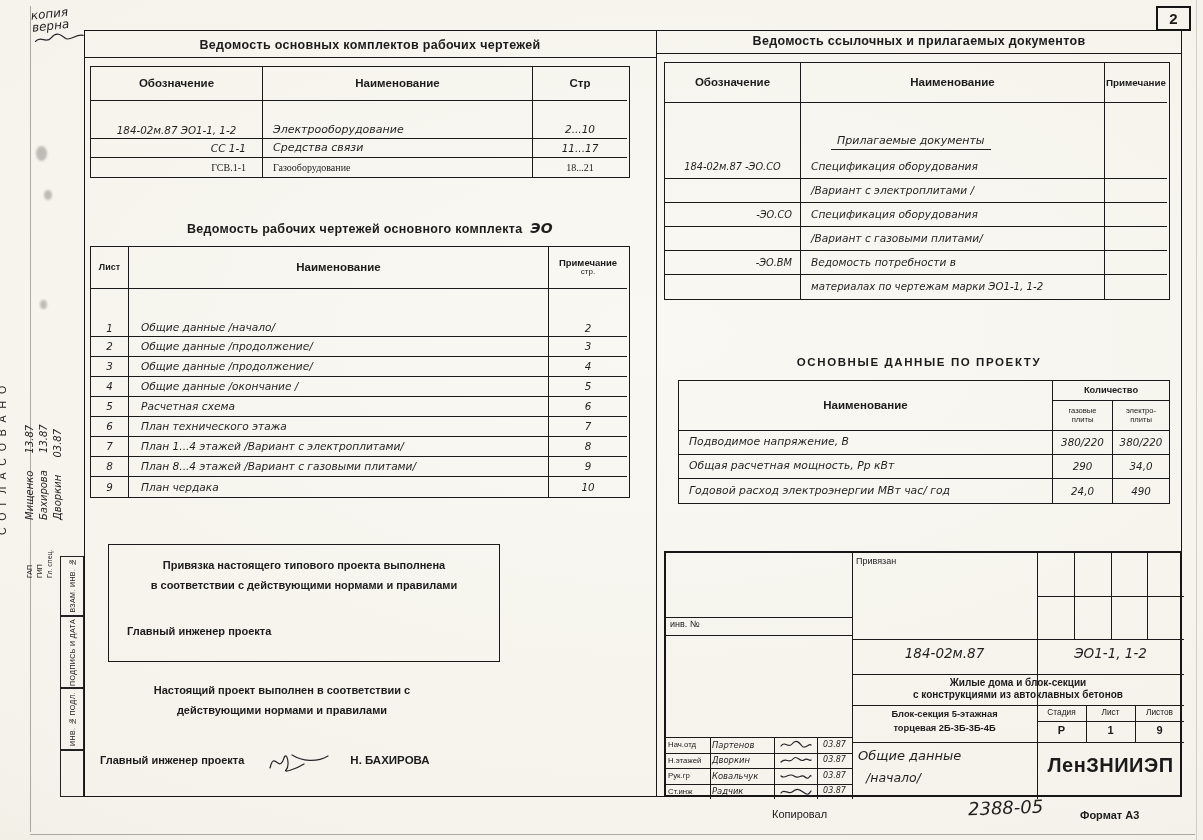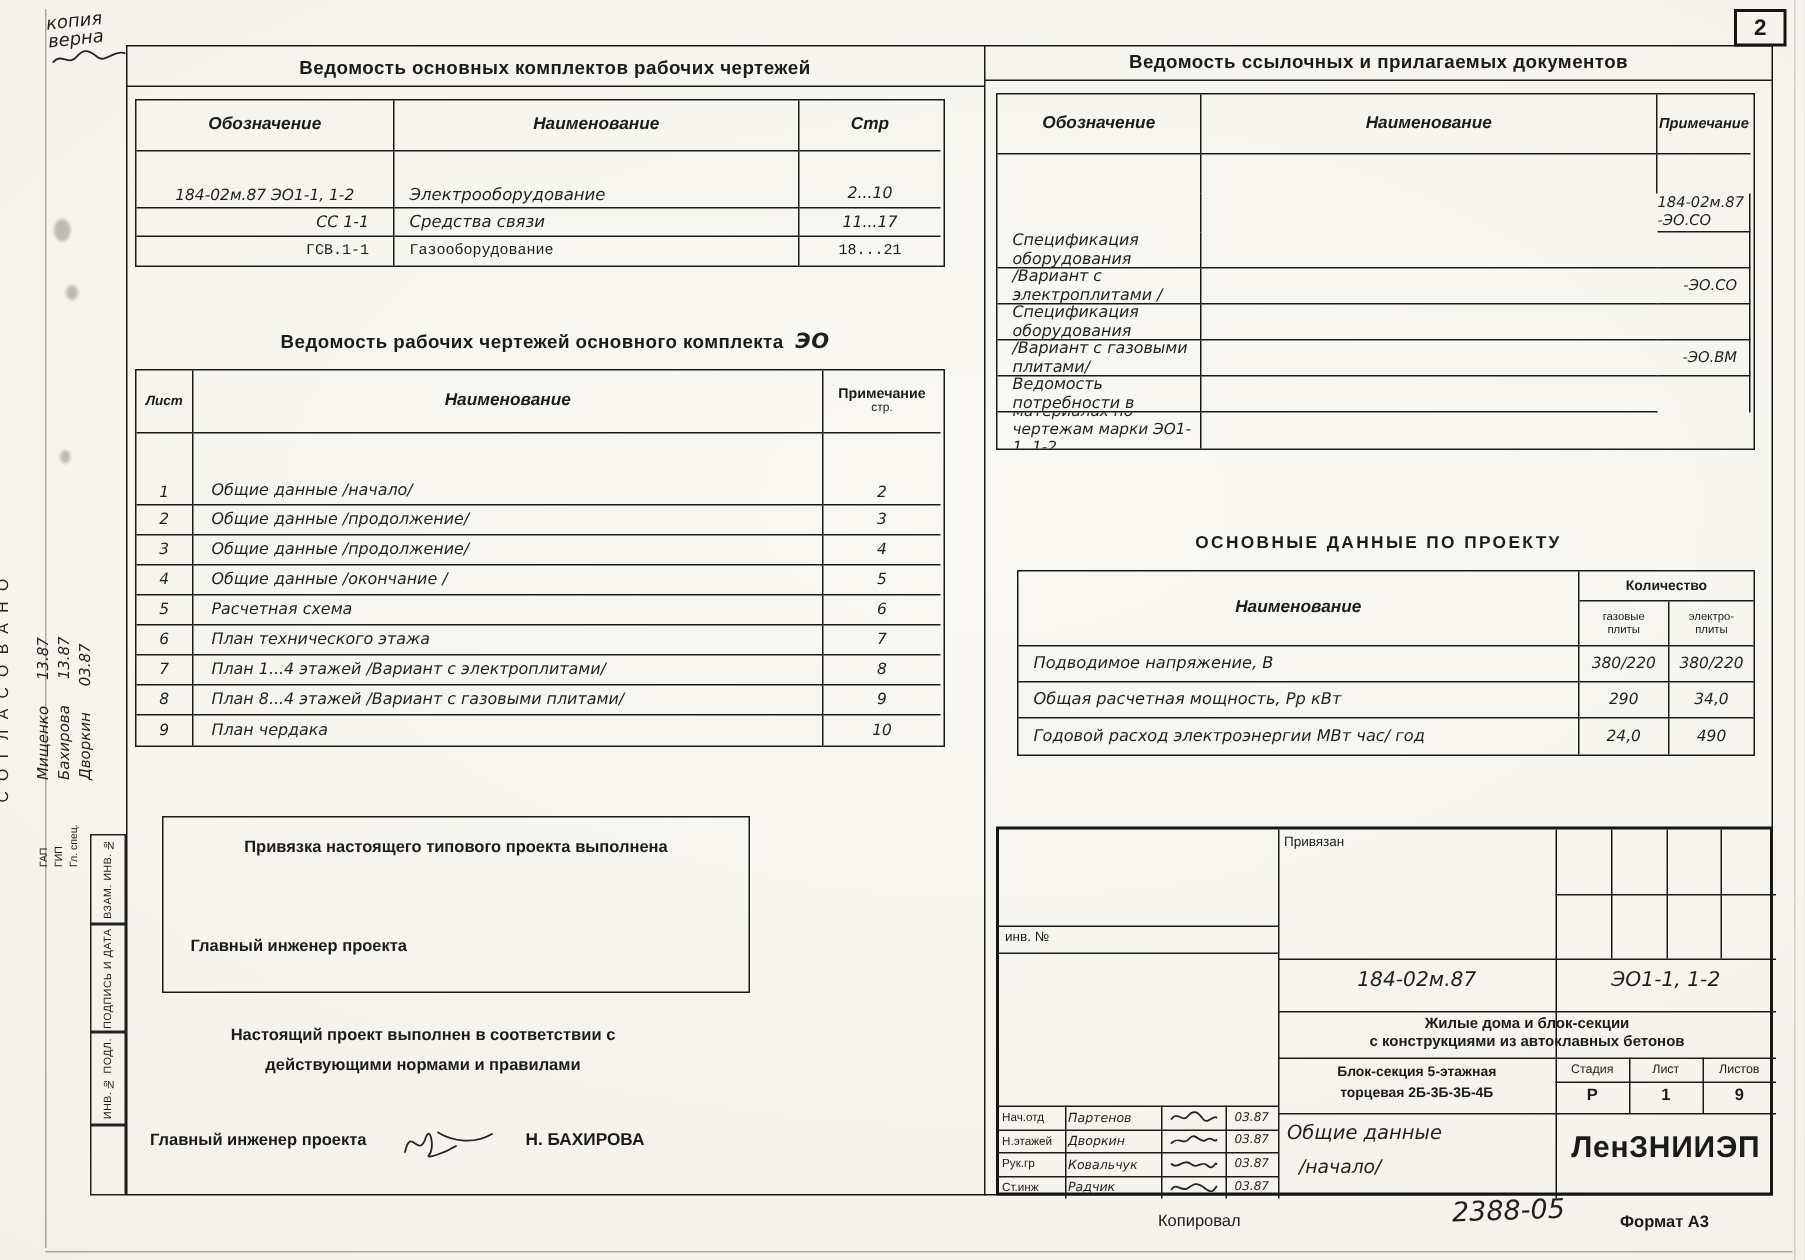--- a/index.html
+++ b/index.html
@@ -8,34 +8,34 @@
 
   .page { position:relative; width:1203px; height:840px; overflow:hidden; color:#1b1b1b;
           background: radial-gradient(120% 95% at 55% 40%, #f9f8f3 0%, #f4f2ea 70%, #e9e6da 100%);
           line-height:1.2; }
 
   .abs { position:absolute; }
   .hl  { position:absolute; background:#1a1a1a; height:1.3px; }
   .vl  { position:absolute; background:#1a1a1a; width:1.3px; }
 
   .hand { font-family:"DejaVu Sans", sans-serif; font-style:italic; color:#1f1f1f; }
-  .typed { font-family:Liberation Mono, monospace; font-style:normal; }
+  .typed { font-family:Liberation Serif, serif; font-style:normal; }
   .b { font-weight:bold; }
   .ctr { text-align:center; }
 
   .tbl { position:absolute; display:grid; border:1.7px solid #1a1a1a; }
   .c { border-right:1.2px solid #1a1a1a; border-bottom:1.2px solid #1a1a1a;
        display:flex; align-items:center; justify-content:center; font-size:11px; overflow:hidden; }
   .c.nr { border-right:none; }
   .c.nb { border-bottom:none; }
   .c.al { justify-content:flex-start; }
   .c.ar { justify-content:flex-end; }
   .c.ab { align-items:flex-end; padding-bottom:2px; }
   .c.col { flex-direction:column; line-height:1.1; }
-  .hcell { font-weight:bold; font-size:11.5px; text-align:left;font-style:italic; }
+  .hcell { font-weight:bold; font-size:11.5px; text-align:left; }
 
   .vert { position:absolute; transform-origin:left bottom; transform:rotate(-90deg); white-space:nowrap; }
 
   .box { position:absolute; border:1.4px solid #222; display:flex; align-items:center; justify-content:center; }
   .boxtxt { writing-mode:vertical-rl; transform:rotate(180deg); font-size:7px; letter-spacing:.4px;
             text-transform:uppercase; text-align:center; line-height:1; color:#222; }
 
   .sig path { fill:none; stroke:#24242b; stroke-width:1.2; stroke-linecap:round; }
 
   .title { position:absolute; font-weight:bold; font-size:12.5px; text-align:center; letter-spacing:.3px; }
@@ -169,20 +169,21 @@
     <div class="c al hand" style="font-size:10.6px;padding-left:12px">План 8...4  этажей /Вариант с газовыми плитами/</div>
     <div class="c nr hand" style="font-size:10.3px">9</div>
 
     <div class="c nb hand" style="font-size:10.3px">9</div>
     <div class="c al nb hand" style="font-size:10.6px;padding-left:12px">План чердака</div>
     <div class="c nr nb hand" style="font-size:10.3px">10</div>
   </div>
 
   <div class="abs" style="left:108px;top:544px;width:392px;height:118px;border:1.6px solid #1a1a1a">
     <div class="abs b ctr" style="left:0;top:14px;width:100%;font-size:11px">Привязка настоящего типового проекта выполнена</div>
+    <div class="abs b ctr" style="left:0;top:34px;width:100%;font-size:11px">в соответствии с действующими нормами и правилами</div>
     <div class="abs b" style="left:18px;top:80px;font-size:11px">Главный инженер проекта</div>
   </div>
 
   <div class="abs" style="left:92px;top:684px;width:400px;height:100px">
     <div class="abs b ctr" style="left:0;top:0;width:380px;font-size:11px">Настоящий проект выполнен в соответствии с</div>
     <div class="abs b ctr" style="left:0;top:20px;width:380px;font-size:11px">действующими нормами и правилами</div>
     <div class="abs" style="left:8px;top:62px;display:flex;align-items:center;gap:18px">
       <span class="b" style="font-size:11px">Главный инженер проекта</span>
       <svg class="sig" width="70" height="30" viewBox="0 0 70 30">
         <path d="M8 22 C12 4,17 28,22 12 C25 4,28 20,24 24 C21 27,34 23,42 18 M30 9 C40 15,54 17,66 10"></path>
@@ -196,20 +197,23 @@
   <div class="tbl" style="left:664px;top:62px;width:506px;grid-template-columns:136px 304px 62px;grid-template-rows:40px 26px 26px repeat(6, 24px)">
     <div class="c hcell">Обозначение</div>
     <div class="c hcell">Наименование</div>
     <div class="c hcell nr" style="font-size:9.8px">Примечание</div>
 
     <div class="c nb"></div>
     <div class="c nb"></div>
     <div class="c nr nb"></div>
 
     <div class="c nb hand" style="font-size:10px"></div>
+    <div class="c nb al">
+      <span class="hand" style="font-size:11px;margin-left:30px;border-bottom:1.2px solid #222;padding:0 6px 1px">Прилагаемые документы</span>
+    </div>
     <div class="c nr nb"></div>
 
     <div class="c hand" style="font-size:9.8px">184-02м.87    -ЭО.СО</div>
     <div class="c al hand" style="font-size:10.6px;padding-left:10px">Спецификация оборудования</div>
     <div class="c nr"></div>
 
     <div class="c hand" style="font-size:9.8px"></div>
     <div class="c al hand" style="font-size:10.6px;padding-left:10px">/Вариант с электроплитами /</div>
     <div class="c nr"></div>
 

